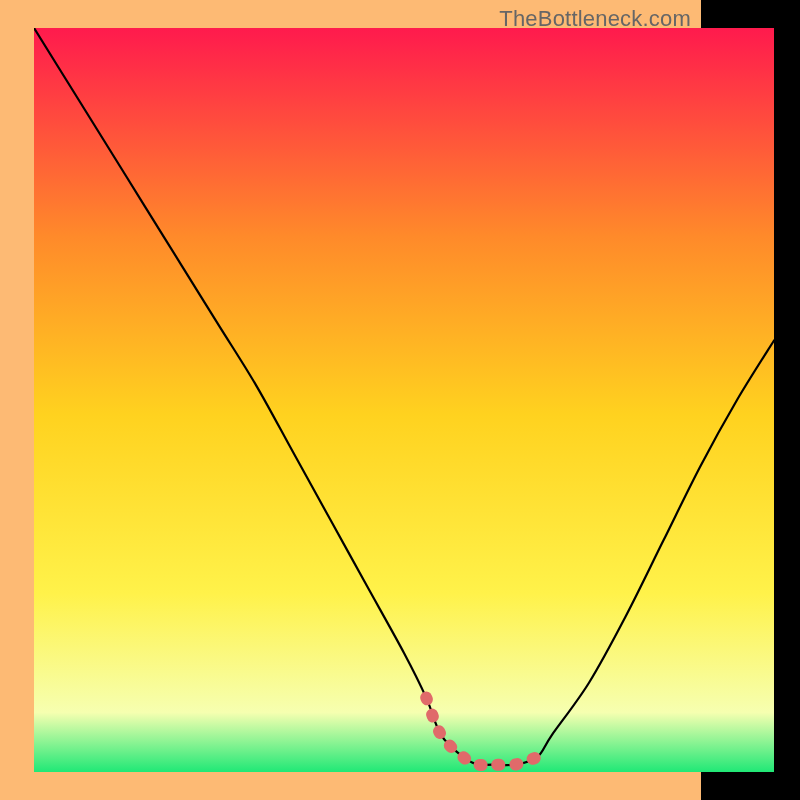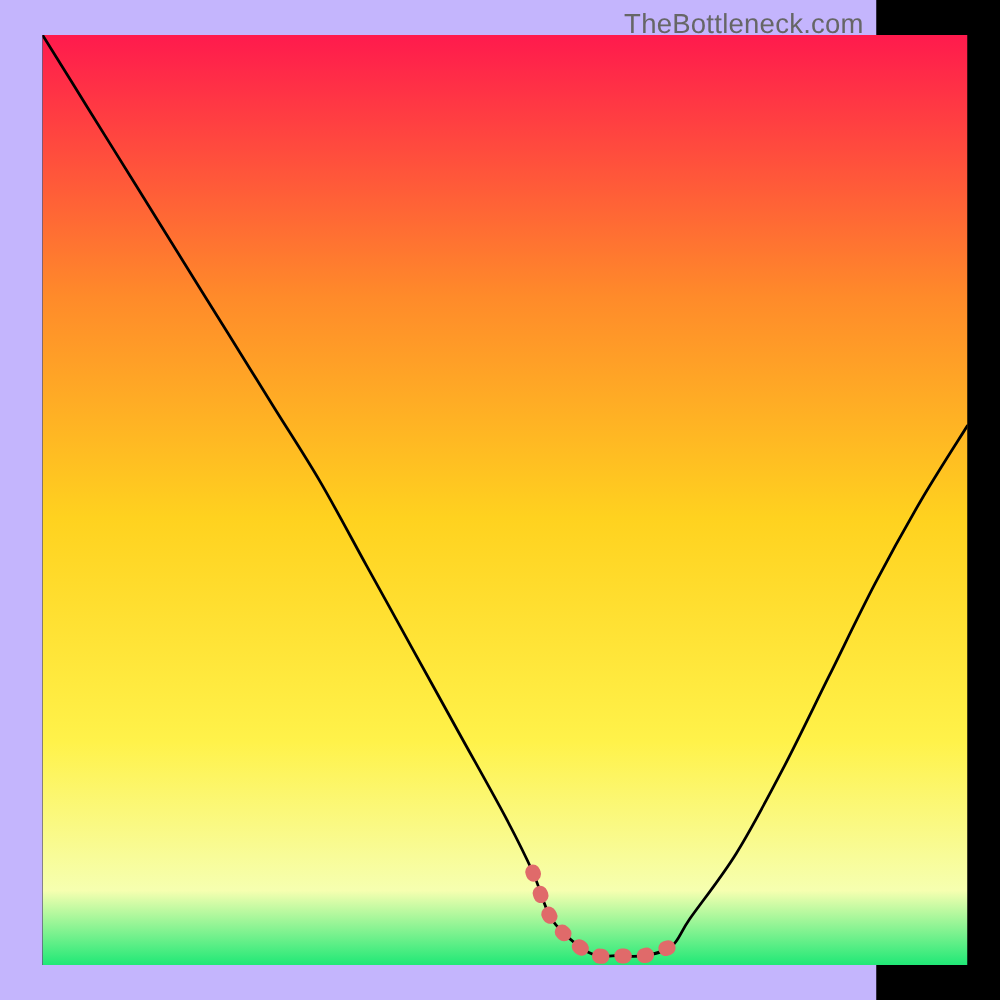--- a/index.html
+++ b/index.html
@@ -1,21 +1,21 @@
 <!DOCTYPE html>
 <html><head>
 <meta charset="utf-8">
 <style>
   * { margin: 0; padding: 0; box-sizing: border-box; }
   html, body { width: 800px; height: 800px; overflow: hidden; background: #000; }
   .stage {
     position: relative;
     width: 701px;
     height: 800px;
-    background: #c4b5fd;
+    background: #fdba74;
     text-align: right;
   }
   .watermark {
     position: absolute;
     top: 6px;
     right: 10px;
     color: #666;
     font-family: Arial, Helvetica, sans-serif;
     font-size: 22px;
     letter-spacing: 0.2px;

